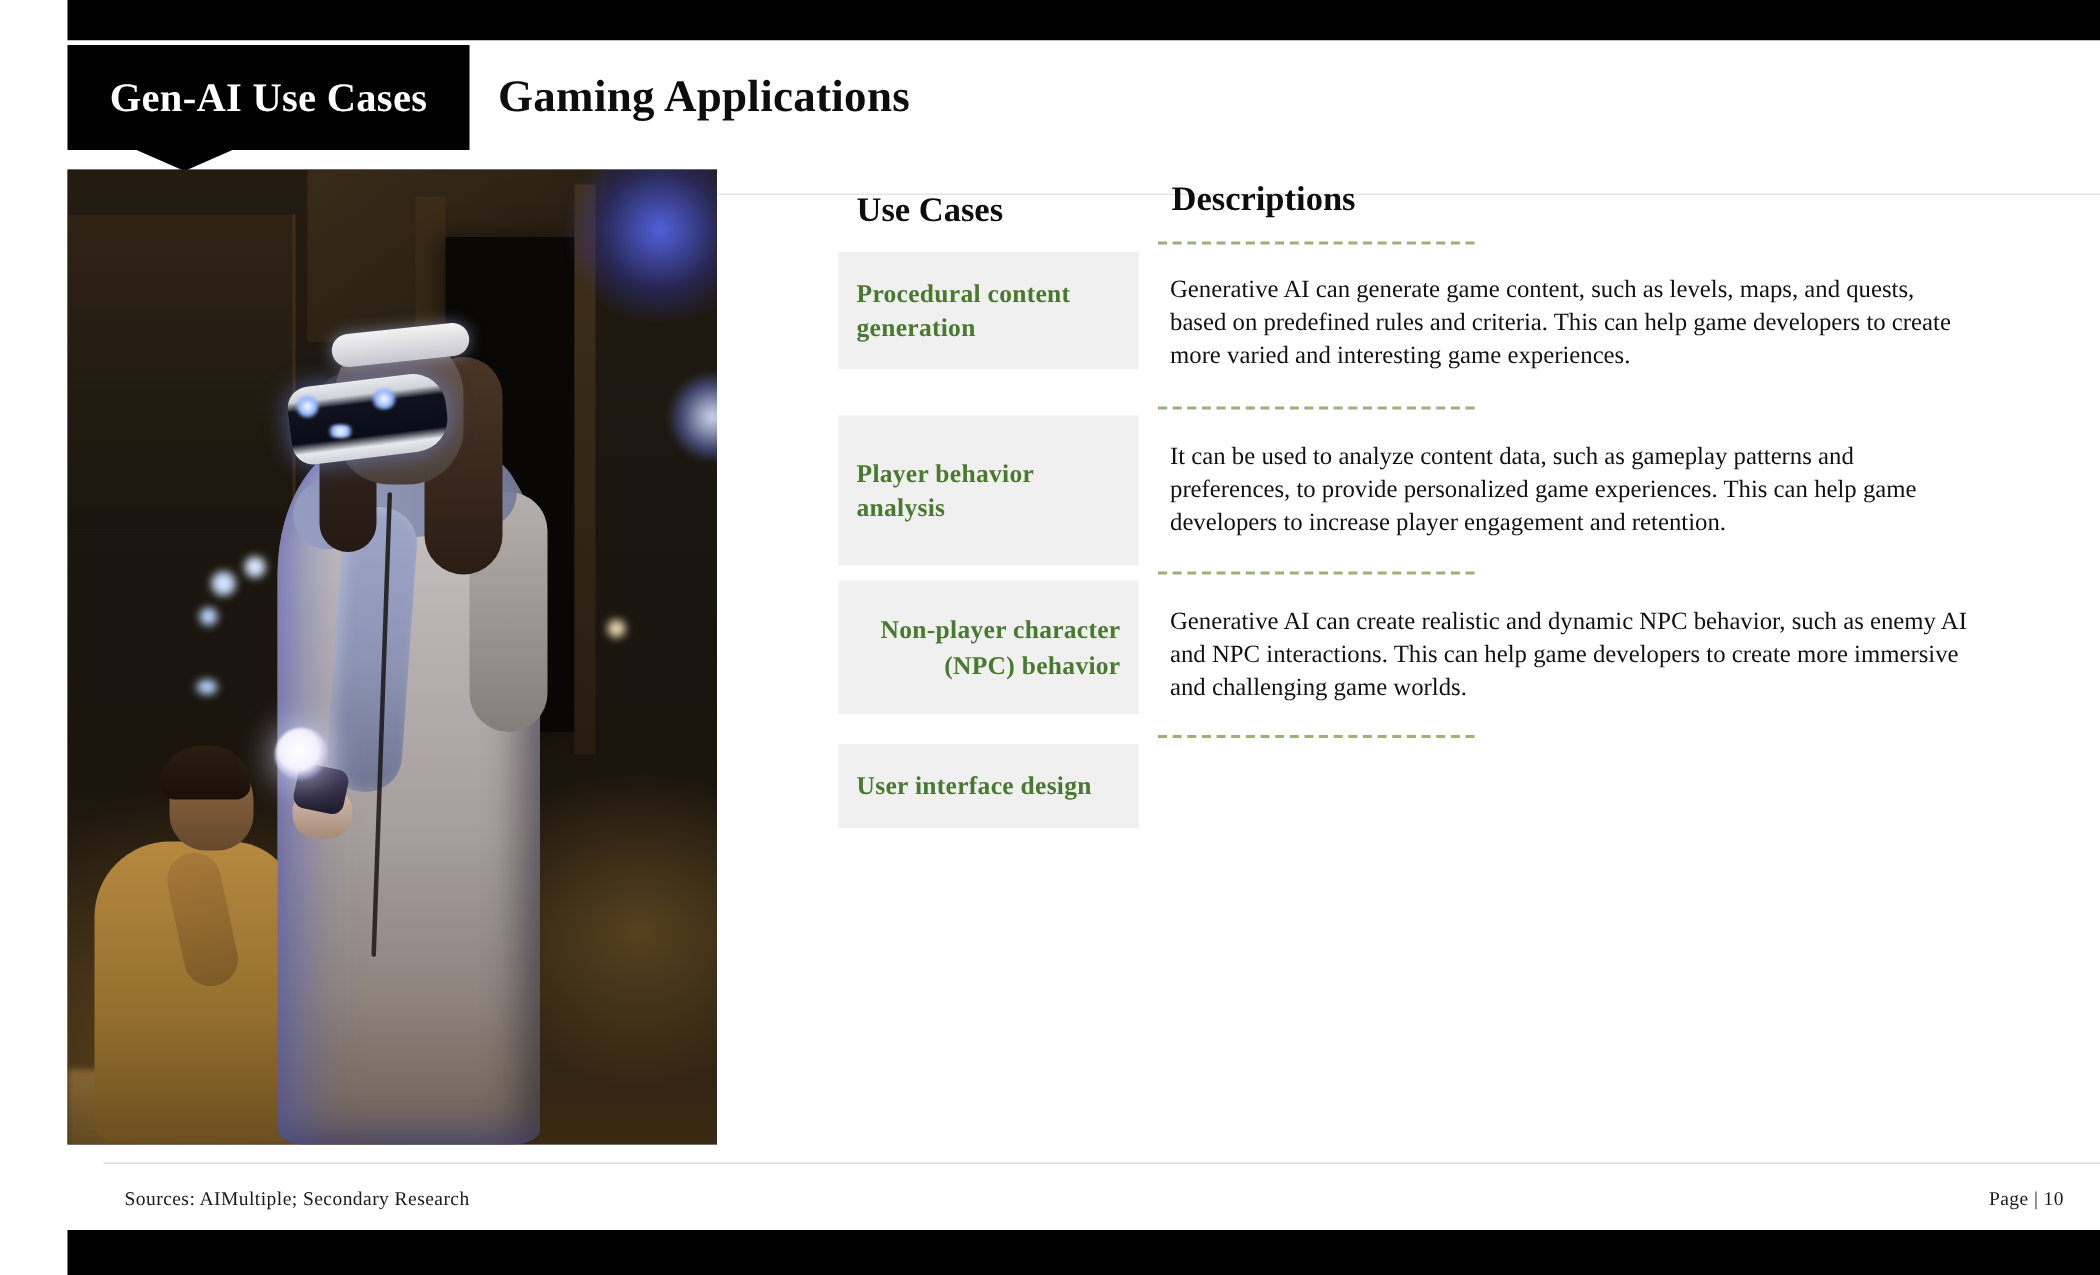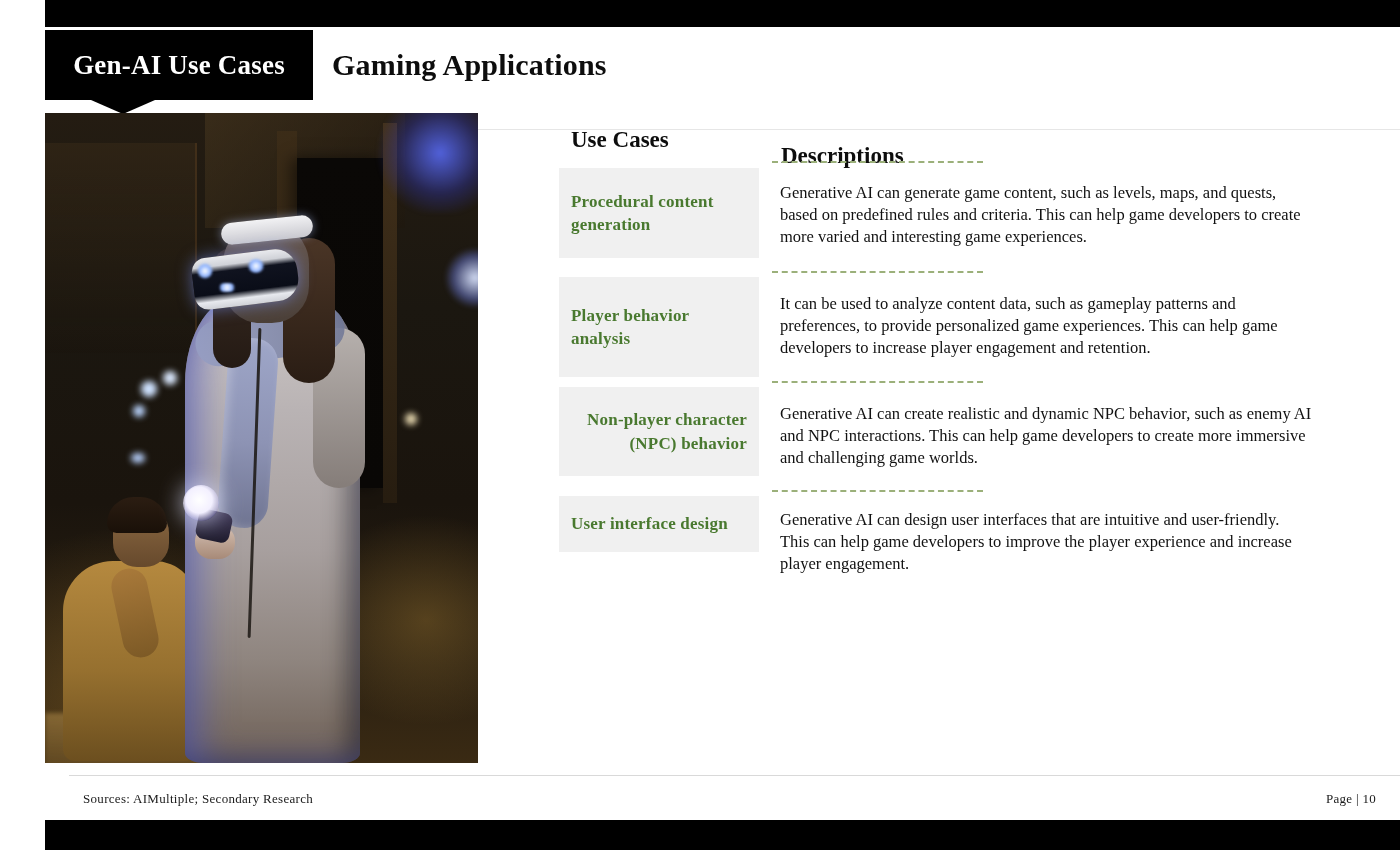--- a/index.html
+++ b/index.html
@@ -301,21 +301,21 @@
 
   
   .col-head {
     position: absolute;
     font-size: 23px;
     font-weight: bold;
     color: #0d0d0d;
     line-height: 1;
   }
   .col-head-usecases { left: 526px; top: 128px; }
-  .col-head-desc     { left: 736px; top: 144px; }
+  .col-head-desc     { left: 736px; top: 121px; }
 
   .uc-box {
     position: absolute;
     left: 514px;
     width: 200px;
     background: #f0f0f0;
     box-sizing: border-box;
     padding: 0 12px;
     display: flex;
     align-items: center;
@@ -339,21 +339,21 @@
   .desc {
     position: absolute;
     left: 735px;
     width: 532px;
     font-size: 16.5px;
     color: #111111;
     line-height: 1.32;
   }
 
   
-  .r1.uc-box { top: 168px; height: 90px; }
+  .r1.uc-box { top: 168px; height: 78px; }
   .r2.uc-box { top: 277px; height: 100px; }
   .r3.uc-box { top: 387px; height: 89px; text-align: right; }
   .r4.uc-box { top: 496px; height: 56px; }
 
   .r1.dash { top: 161px; }
   .r2.dash { top: 271px; }
   .r3.dash { top: 381px; }
   .r4.dash { top: 490px; }
 
   .r1.desc { top: 182px; }
@@ -491,21 +491,20 @@
   <div class="uc-box r3">
     <span class="uc-label">Non-player character (NPC) behavior</span>
   </div>
   <div class="dash r3"></div>
   <div class="desc r3">Generative AI can create realistic and dynamic NPC behavior, such as enemy AI and NPC interactions. This can help game developers to create more immersive and challenging game worlds.</div>
 
   <div class="uc-box r4">
     <span class="uc-label">User interface design</span>
   </div>
   <div class="dash r4"></div>
-  <div class="desc r4">Generative AI can design user interfaces that are intuitive and user-friendly. This can help game developers to improve the player experience and increase player engagement.</div>
 
 
   <div class="footer-rule"></div>
   <div class="footer-sources">Sources: AIMultiple; Secondary Research</div>
   <div class="footer-page">Page | 10</div>
 
   <div class="bar-bottom"></div>
 </div>
 
 </body></html>

